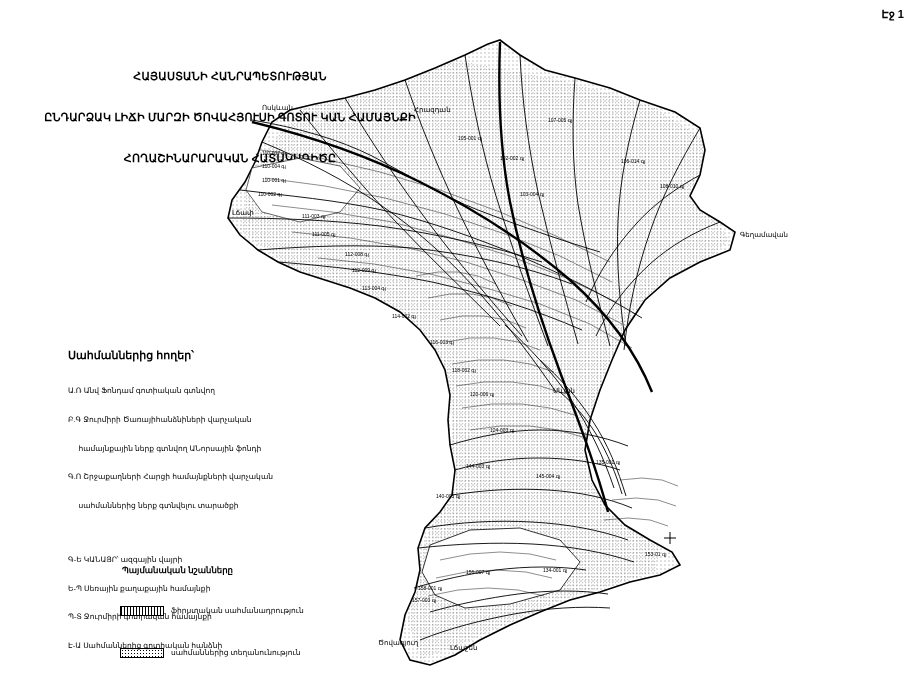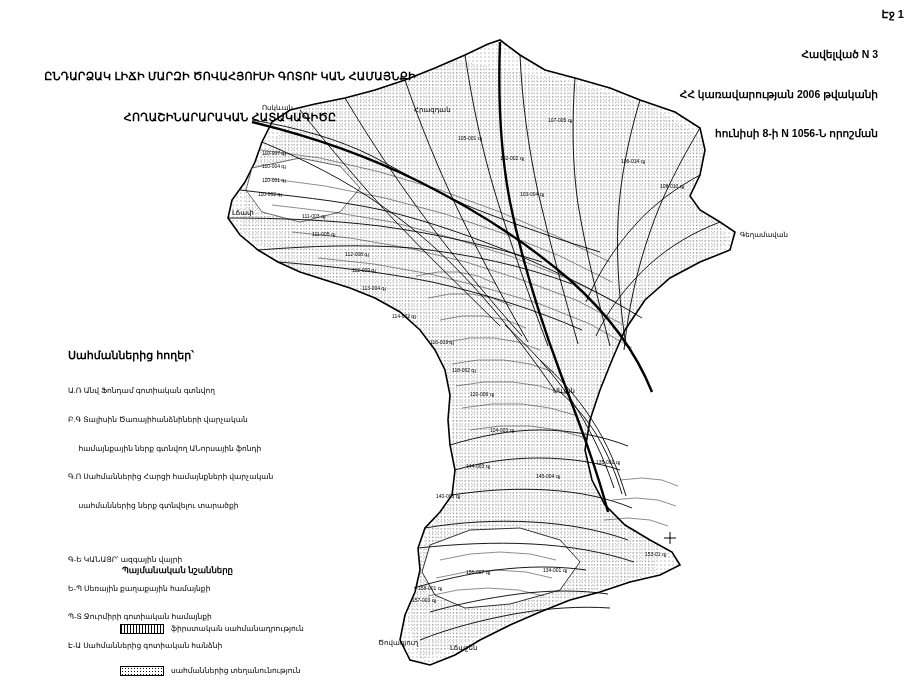--- a/index.html
+++ b/index.html
@@ -67,21 +67,21 @@
   #legend-bounds .legend-gap { height: 7px; }
 
   #legend-symbols {
     top: 545px;
     left: 120px;
     font-size: 8px;
   }
   #legend-symbols .legend-title {
     font-size: 8.5px;
     font-weight: bold;
-    margin-bottom: 18px;
+    margin-bottom: 0;
     margin-left: 2px;
   }
   .sym-row {
     display: flex;
     align-items: flex-start;
     margin-bottom: 2px;
   }
   .sym-swatch {
     width: 44px;
     height: 11px;
@@ -121,27 +121,23 @@
     fill: #000;
   }
 </style>
 </head>
 <body>
 
 <div id="page">
 
   <div class="txt" id="page-number">Էջ 1</div>
 
-  <div class="txt" id="appendix-block">
-    <div>Հավելված N 3</div>
-    <div>ՀՀ կառավարության 2006 թվականի</div>
-    <div>հունիսի 8-ի N 1056-Ն որոշման</div>
-  </div>
 
   <div class="txt" id="title-block">
+    <div>ՀԱՅԱՍՏԱՆԻ ՀԱՆՐԱՊԵՏՈՒԹՅԱՆ</div>
     <div>ԸՆԴԱՐՁԱԿ ԼԻՃԻ ՄԱՐԶԻ ԾՈՎԱՀՅՈՒՍԻ ԳՈՏՈՒ ԿԱՆ ՀԱՄԱՅՆՔԻ</div>
     <div>ՀՈՂԱՇԻՆԱՐԱՐԱԿԱՆ ՀԱՏԱԿԱԳԻԾԸ</div>
   </div>
 
   <svg id="map-svg" viewBox="0 0 918 689">
     <defs>
       <pattern id="dotfill" width="4" height="4" patternUnits="userSpaceOnUse">
         <circle cx="1" cy="1" r="0.45" fill="#000"></circle>
       </pattern>
       <pattern id="densedot" width="3" height="3" patternUnits="userSpaceOnUse">
@@ -288,23 +284,23 @@
 
     <g stroke="#000" stroke-width="1">
       <line x1="664" y1="538" x2="676" y2="538"></line>
       <line x1="670" y1="532" x2="670" y2="544"></line>
     </g>
   </svg>
 
   <div class="txt" id="legend-bounds">
     <div class="legend-title">Սահմաններից հողեր՝</div>
     <div class="legend-line">Ա.Ռ Անվ Ֆոնդամ գոտիական գտնվող</div>
-    <div class="legend-line">Բ.Գ Տալիսին Ծառայիհանձնիների վարչական</div>
+    <div class="legend-line">Բ.Գ Ջուրմիրի Ծառայիհանձնիների վարչական</div>
     <div class="legend-line">     համայնքային ներք գտնվող ԱՆորսային ֆոնդի</div>
-    <div class="legend-line">Գ.Ո Սահմաններից Հարցի համայնքների վարչական</div>
+    <div class="legend-line">Գ.Ո Շրջաքաղների Հարցի համայնքների վարչական</div>
     <div class="legend-line">     սահմաններից ներք գտնվելու տարածքի</div>
     <div class="legend-gap"></div>
     <div class="legend-line">Գ-Ե ԿԱՆԱՅՐ՝ ազգային վայրի</div>
     <div class="legend-line">Ե-Պ Սեռային քաղաքային համայնքի</div>
     <div class="legend-line">Պ-Տ Ջուրմիրի գոտիական համայնքի</div>
     <div class="legend-line">Է-Ա Սահմաններից գոտիական հանձնի</div>
   </div>
 
   <div class="txt" id="legend-symbols">
     <div class="legend-title">Պայմանական նշանները</div>

